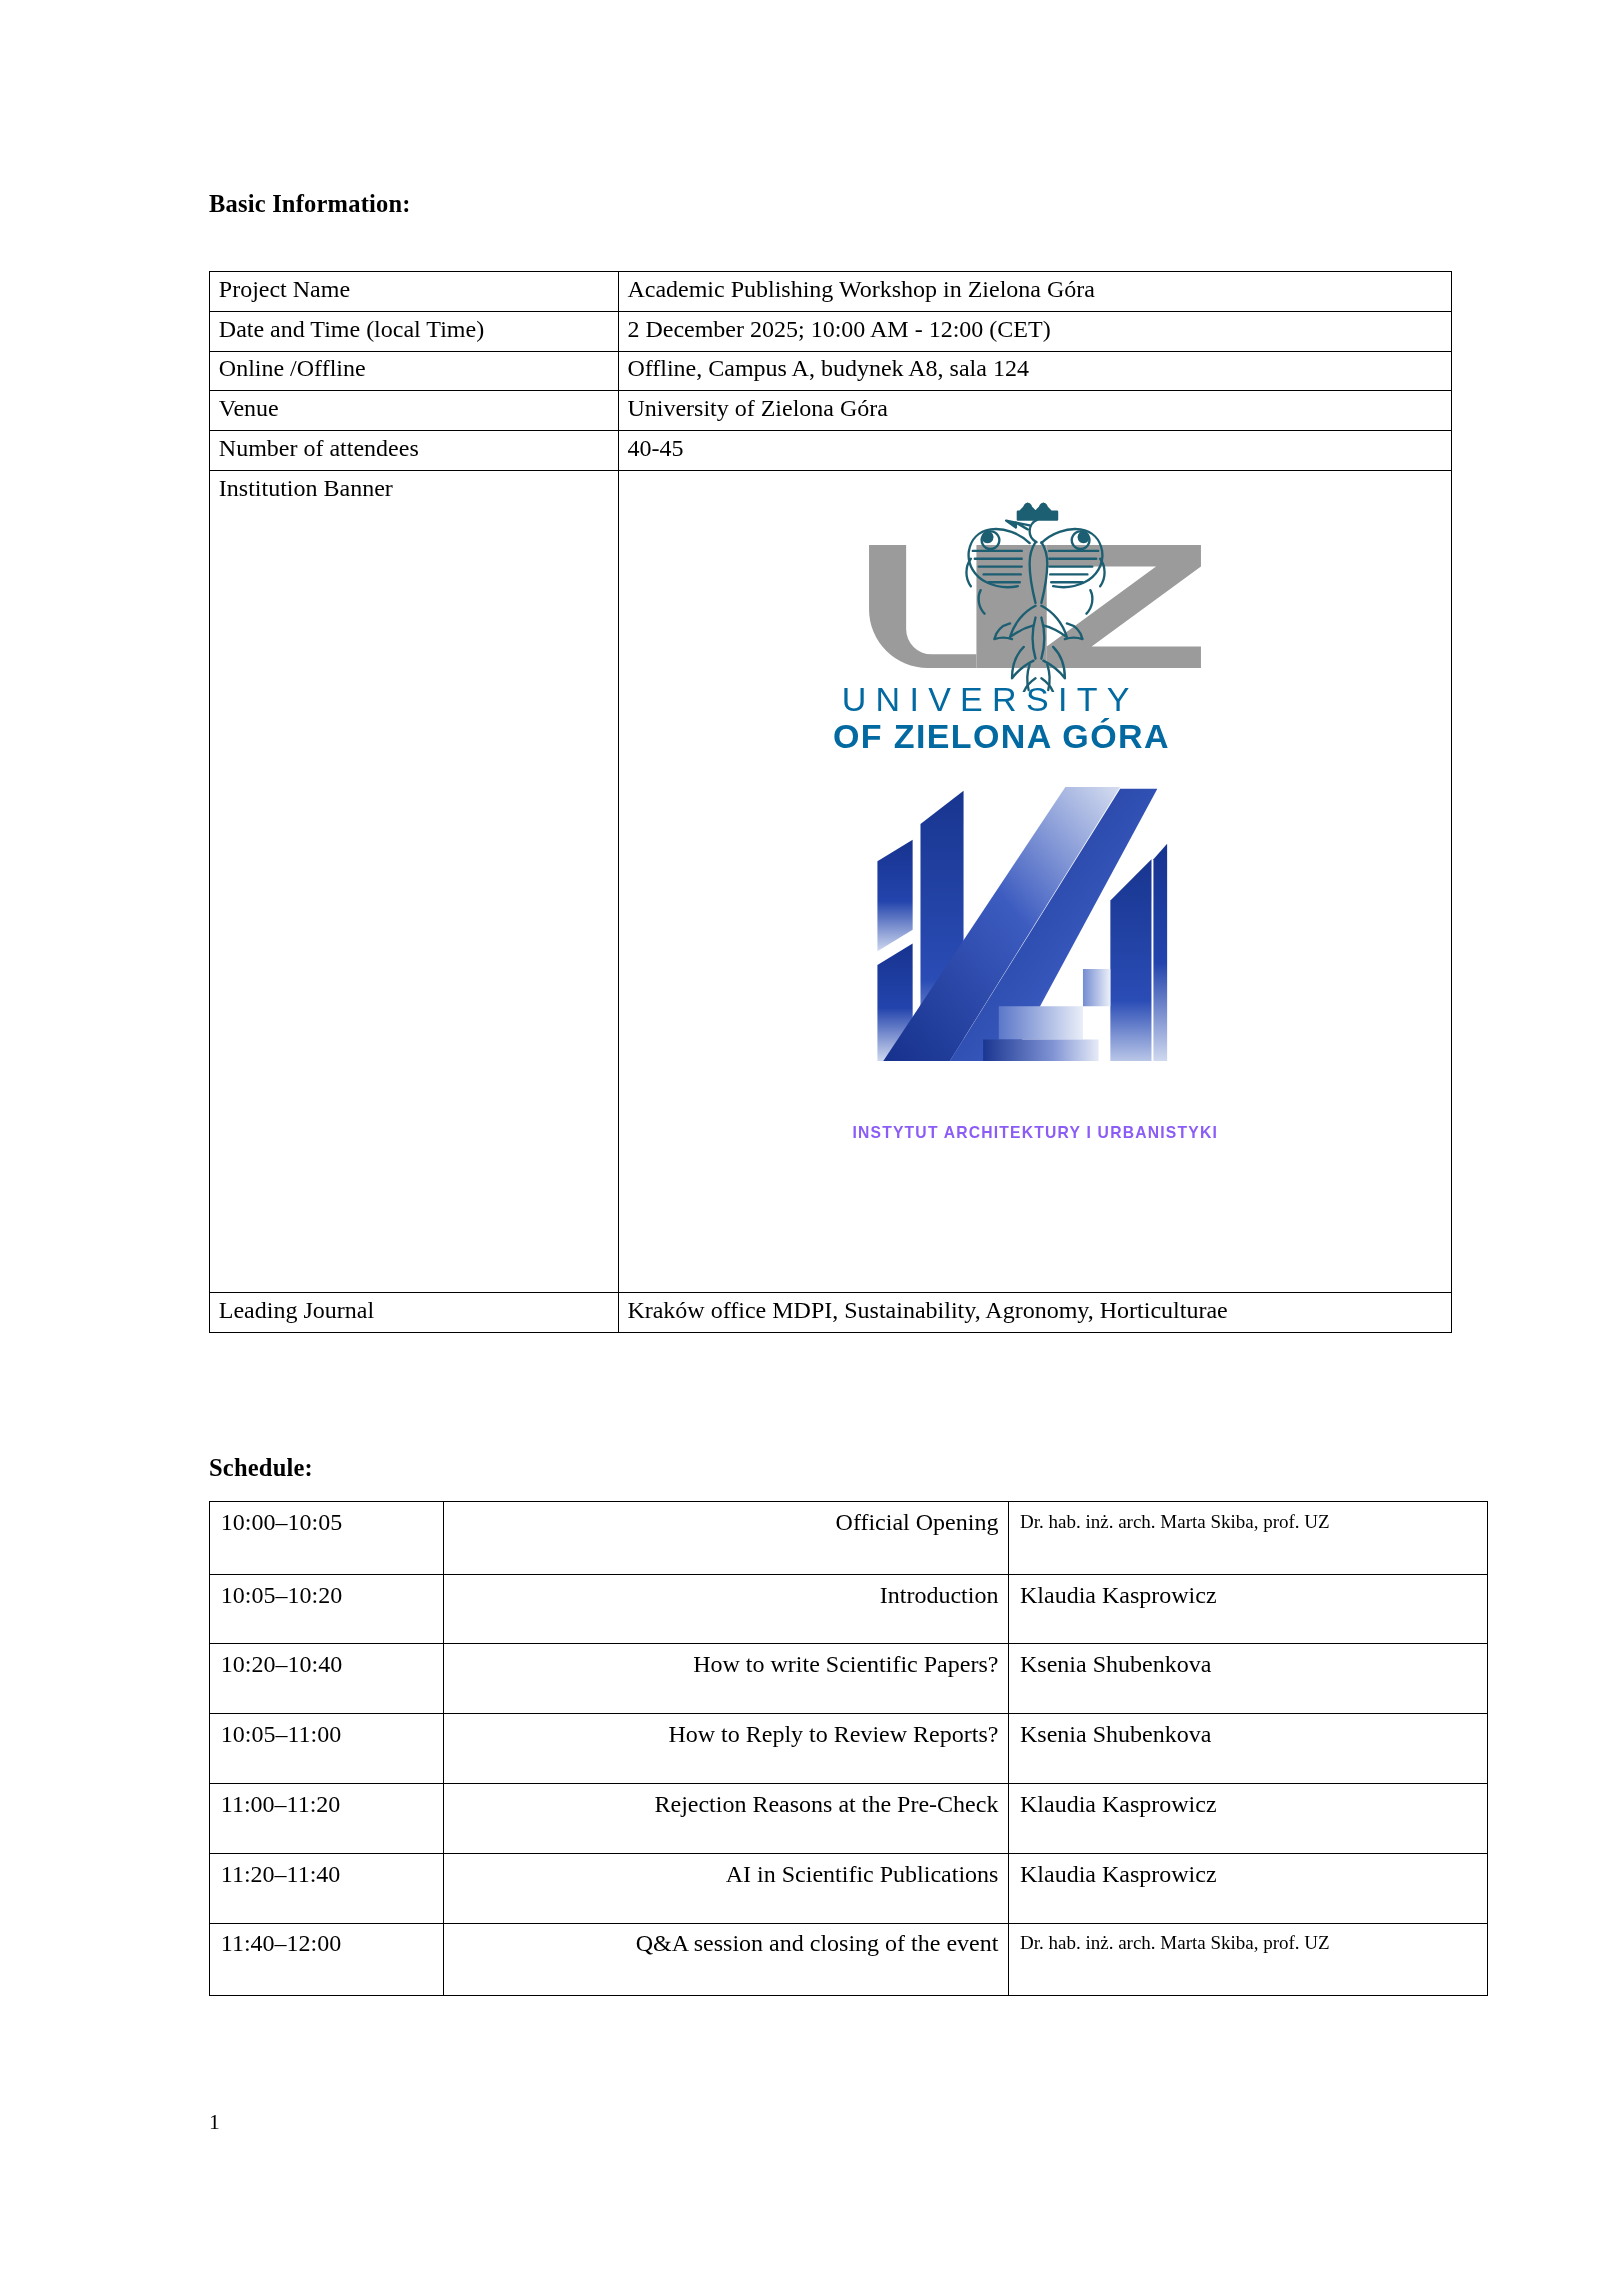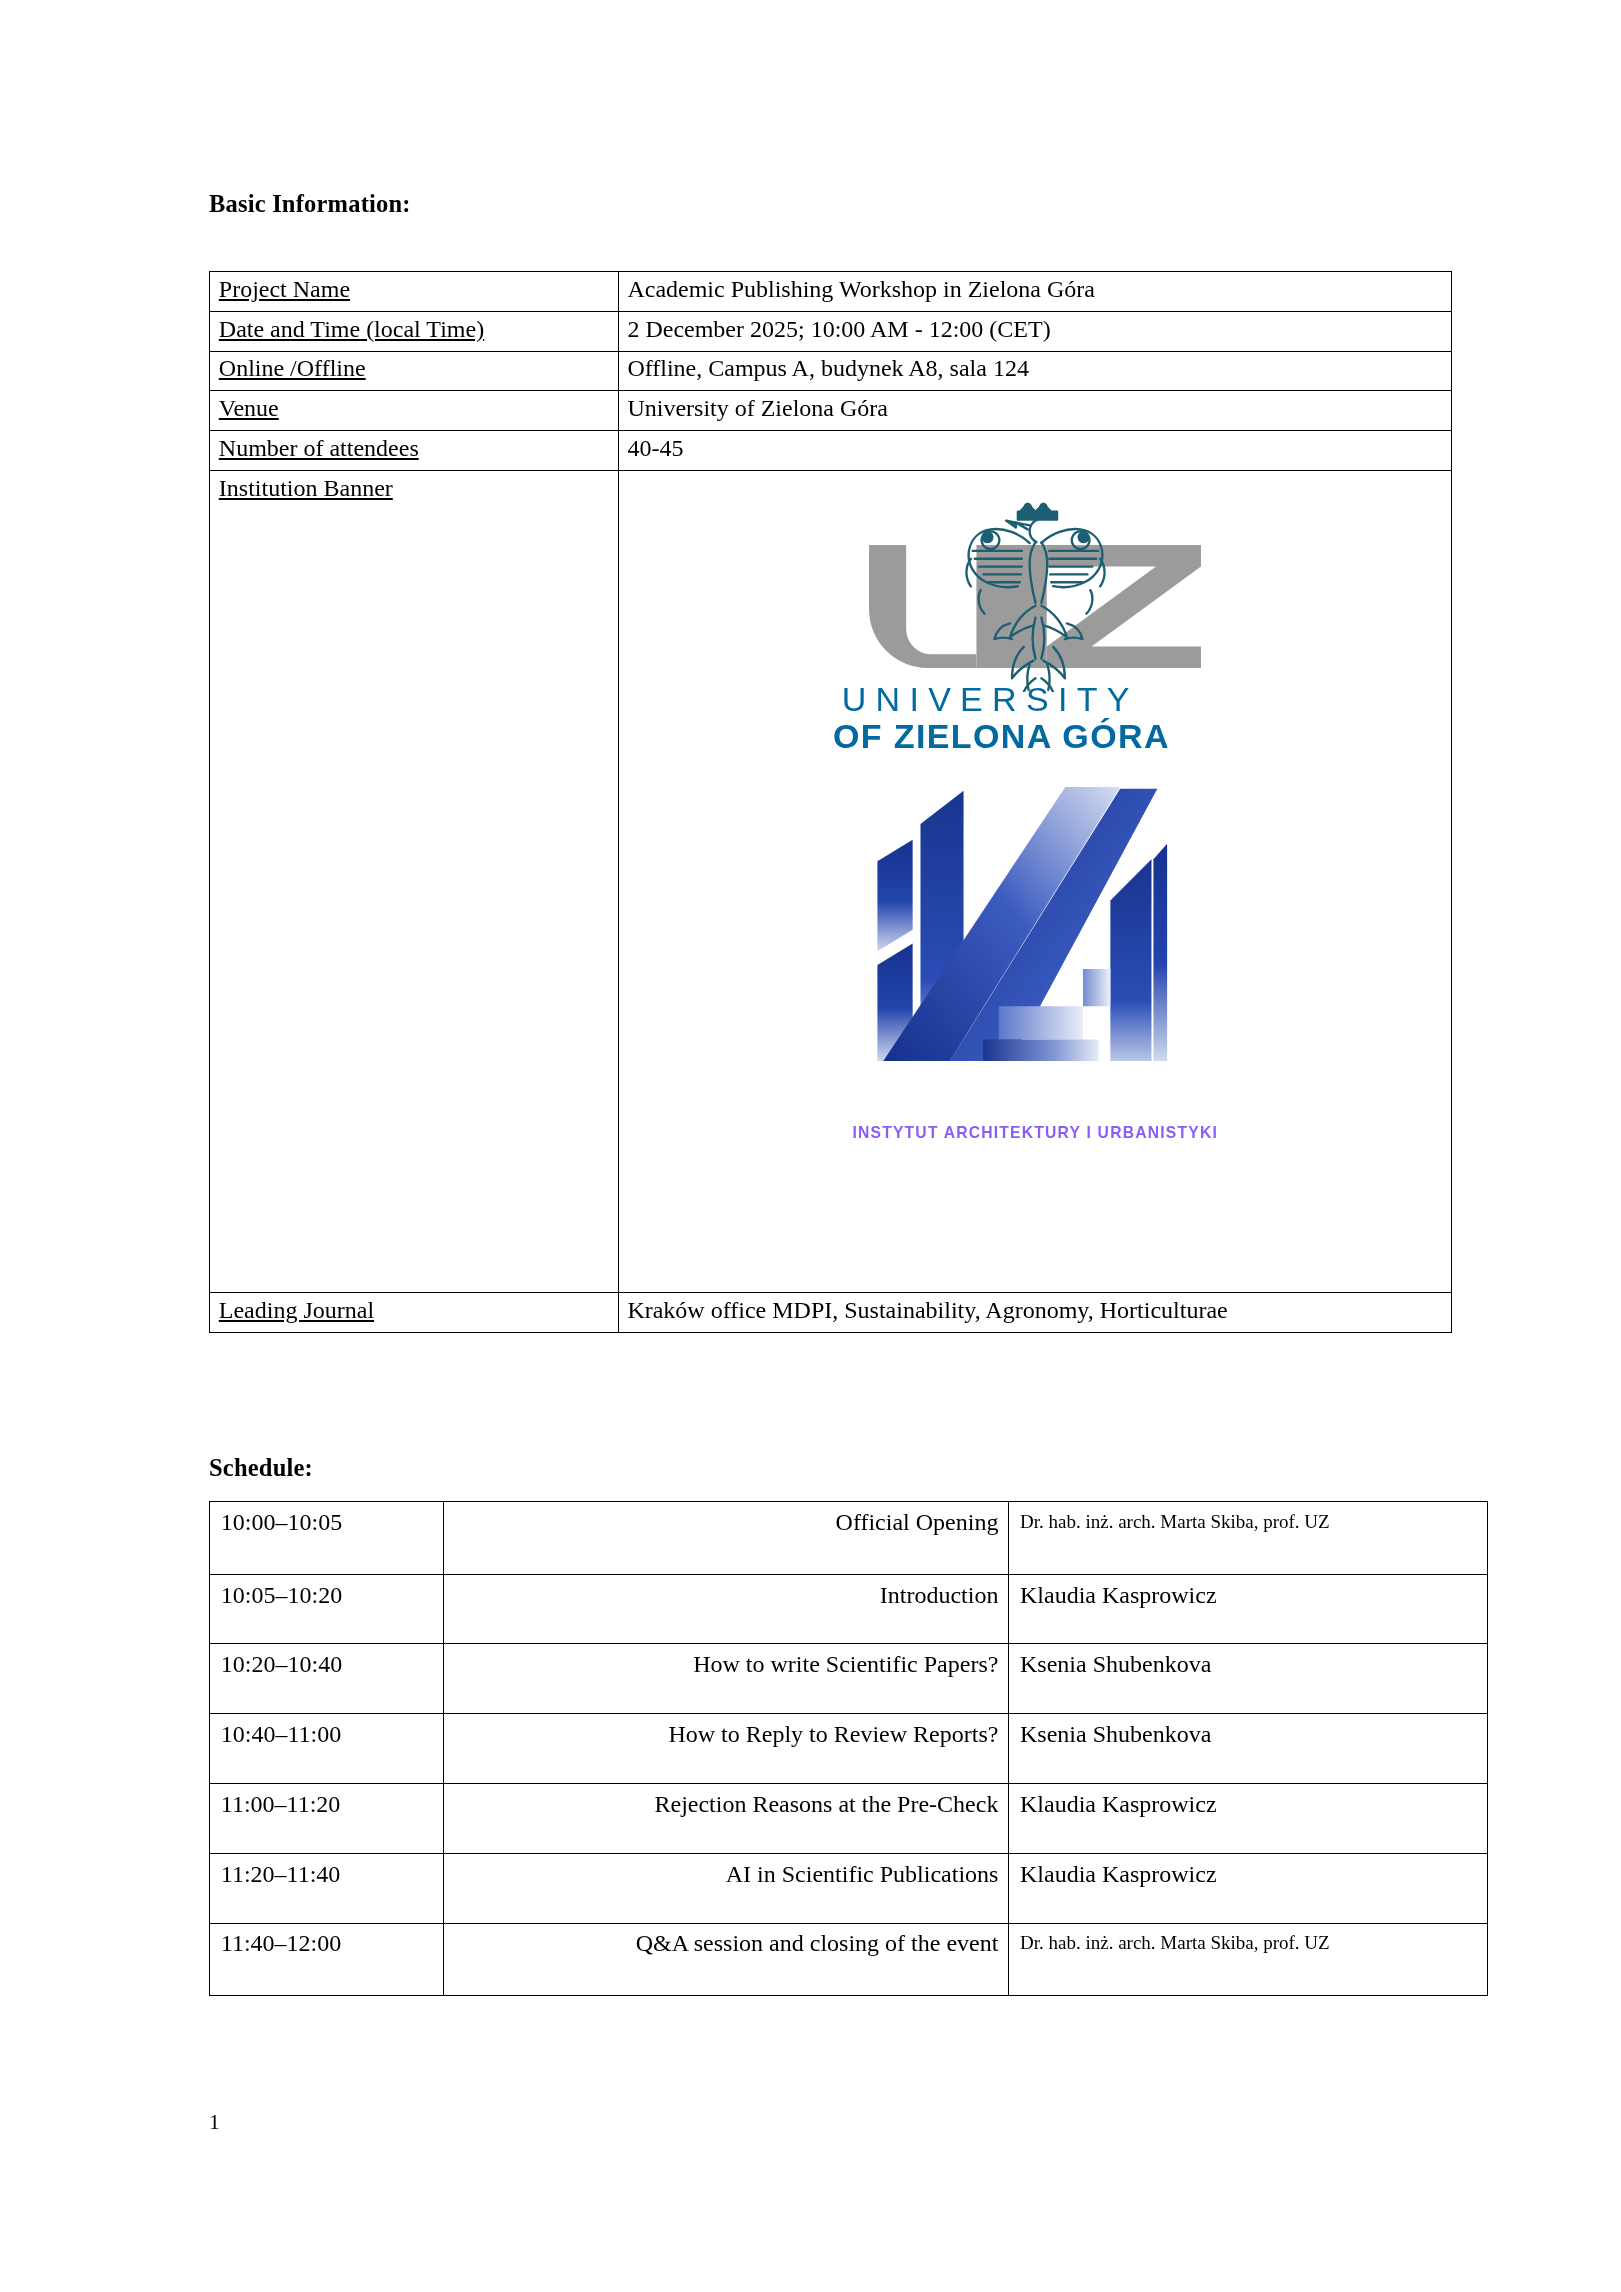--- a/index.html
+++ b/index.html
@@ -52,21 +52,21 @@
     vertical-align: top;
     color: #000;
   }
 
   
   #basic-info-table {
     left: 209px;
     top: 271px;
     width: 1206px;
   }
-  #basic-info-table td.label-cell { width: 390px; text-decoration: underline; }
+  #basic-info-table td.label-cell { width: 390px; }
   #basic-info-table td.value-cell { width: 815px; }
   #basic-info-table td {
     height: 31px;
   }
   #basic-info-table .bold { font-weight: normal; }
   #basic-info-table td.banner-cell {
     height: 821px;
     padding: 0;
     vertical-align: top;
   }
@@ -370,21 +370,21 @@
         <td class="time-cell">10:05–10:20</td>
         <td class="topic-cell">Introduction</td>
         <td class="speaker-cell">Klaudia Kasprowicz</td>
       </tr>
       <tr>
         <td class="time-cell">10:20–10:40</td>
         <td class="topic-cell">How to write Scientific Papers?</td>
         <td class="speaker-cell">Ksenia Shubenkova</td>
       </tr>
       <tr>
-        <td class="time-cell">10:40–11:00</td>
+        <td class="time-cell">10:05–11:00</td>
         <td class="topic-cell">How to Reply to Review Reports?</td>
         <td class="speaker-cell">Ksenia Shubenkova</td>
       </tr>
       <tr>
         <td class="time-cell">11:00–11:20</td>
         <td class="topic-cell">Rejection Reasons at the Pre-Check</td>
         <td class="speaker-cell">Klaudia Kasprowicz</td>
       </tr>
       <tr>
         <td class="time-cell">11:20–11:40</td>

